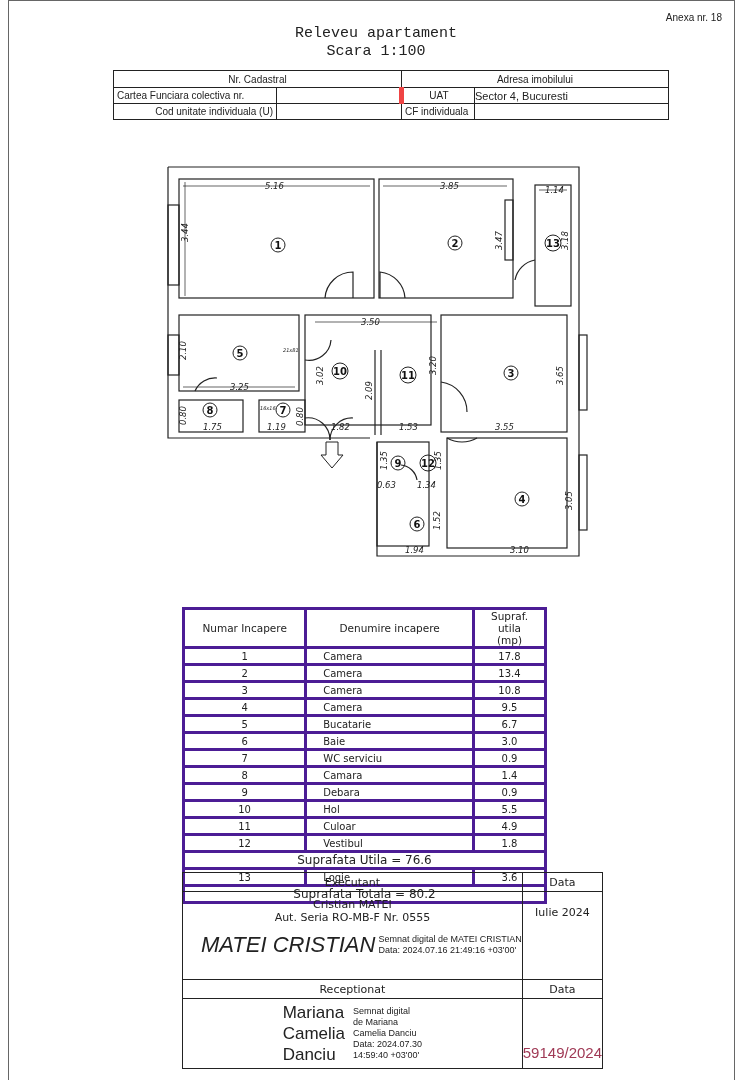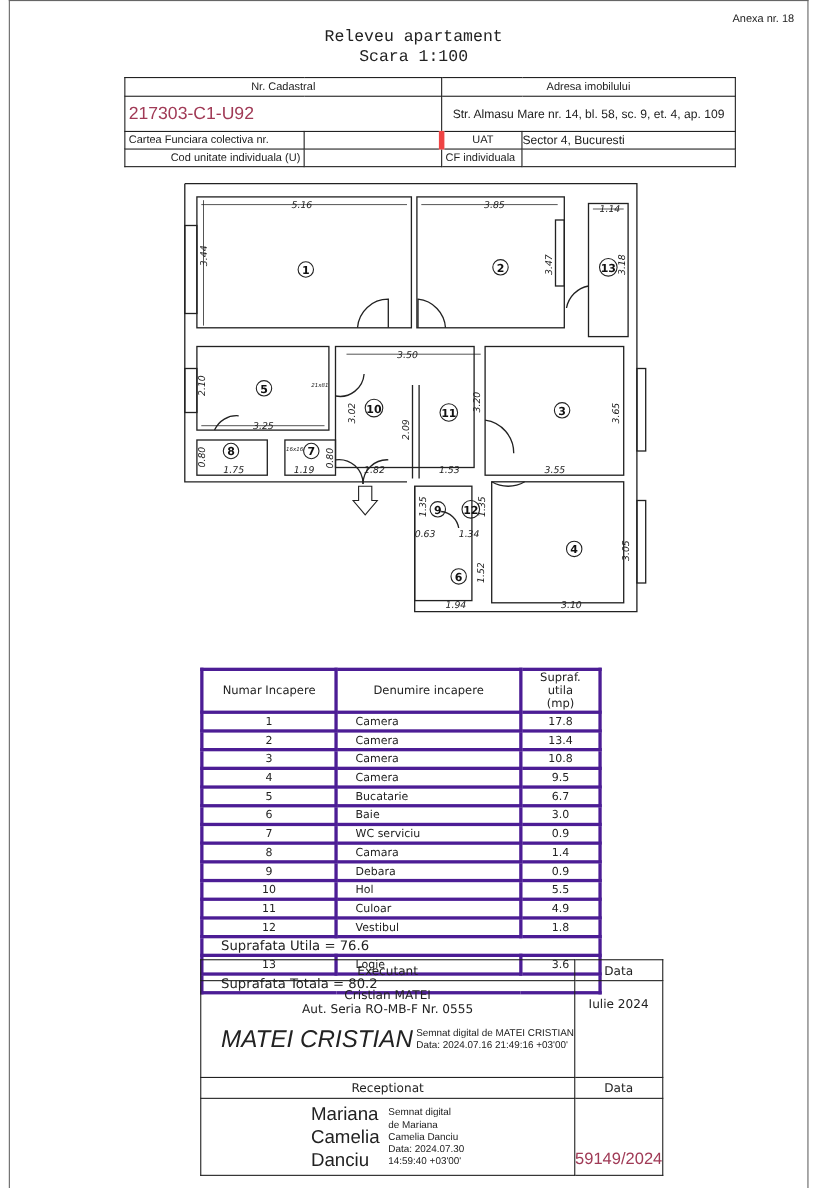--- a/index.html
+++ b/index.html
@@ -12,21 +12,21 @@
   .cad{color:#a03a56;font-family:"Liberation Sans",sans-serif;font-size:16px;}
   .plan{position:absolute;left:155px;top:160px;}
   .ptxt{font-family:"DejaVu Sans",sans-serif;font-style:italic;font-size:8.5px;fill:#222;}
   .rno{font-family:"DejaVu Sans",sans-serif;font-size:10px;font-weight:bold;fill:#111;text-anchor:middle;}
   table.rooms{position:absolute;left:182px;top:607px;width:365px;border-collapse:collapse;font-family:"DejaVu Sans",sans-serif;font-size:10px;}
   table.rooms td, table.rooms th{border:3px solid #4c1d95;height:14px;padding:0 16px;font-weight:normal;}
   table.rooms th{height:28px;font-size:10.5px;}
   .c1{width:92px;text-align:center;}
   .c2{width:142px;text-align:left;}
   .c3{text-align:center;}
-  .sumrow td{text-align:left;font-size:12px;padding-right:60px;height:18px;margin-top:30px;}
+  .sumrow td{text-align:center;font-size:12px;padding-right:60px;height:18px;margin-top:30px;}
   table.sign{position:absolute;left:182px;top:872px;width:365px;border-collapse:collapse;font-family:"DejaVu Sans",sans-serif;}
   table.sign td{border:1px solid #222;text-align:center;vertical-align:middle;padding:0;}
   .h{height:18px;font-size:11px;margin-top:24px;}
   .bigname{font-family:"Liberation Sans",sans-serif;font-size:22px;font-style:italic;}
   .sigsmall{font-family:"Liberation Sans",sans-serif;font-size:9px;text-align:left;line-height:11px;}
   .rname{font-family:"Liberation Sans",sans-serif;font-size:17px;text-align:left;line-height:21px;}
   .regno{color:#a03a56;font-family:"Liberation Sans",sans-serif;font-size:15px;}
 </style>
 </head>
 <body>
@@ -34,24 +34,20 @@
 <div class="frame"></div>
 <div class="annex">Anexa nr. 18</div>
 <div class="title" style="top:25px">Releveu apartament</div>
 <div class="title" style="top:43px">Scara 1:100</div>
 
 <table class="hdr">
   <tbody>
       <tr style="height:17px">
     <td colspan="2" style="text-align:center;width:210px">Nr. Cadastral</td>
     <td colspan="2" style="text-align:center">Adresa imobilului</td>
-  </tr>
-  <tr style="height:32px">
-    <td colspan="2"><span class="cad">217303-C1-U92</span></td>
-    <td colspan="2" style="text-align:center;font-size:11px">Str. Almasu Mare nr. 14, bl. 58, sc. 9, et. 4, ap. 109</td>
   </tr>
   <tr style="height:16px">
     <td style="width:156px">Cartea Funciara colectiva nr.</td>
     <td style="width:116px"></td>
     <td style="text-align:center;width:64px;border-left:5px solid #ef4444">UAT</td>
     <td style="font-size:11px;padding-left:0">Sector 4, Bucuresti</td>
   </tr>
   <tr style="height:16px">
     <td style="text-align:right">Cod unitate individuala (U)</td>
     <td></td>

